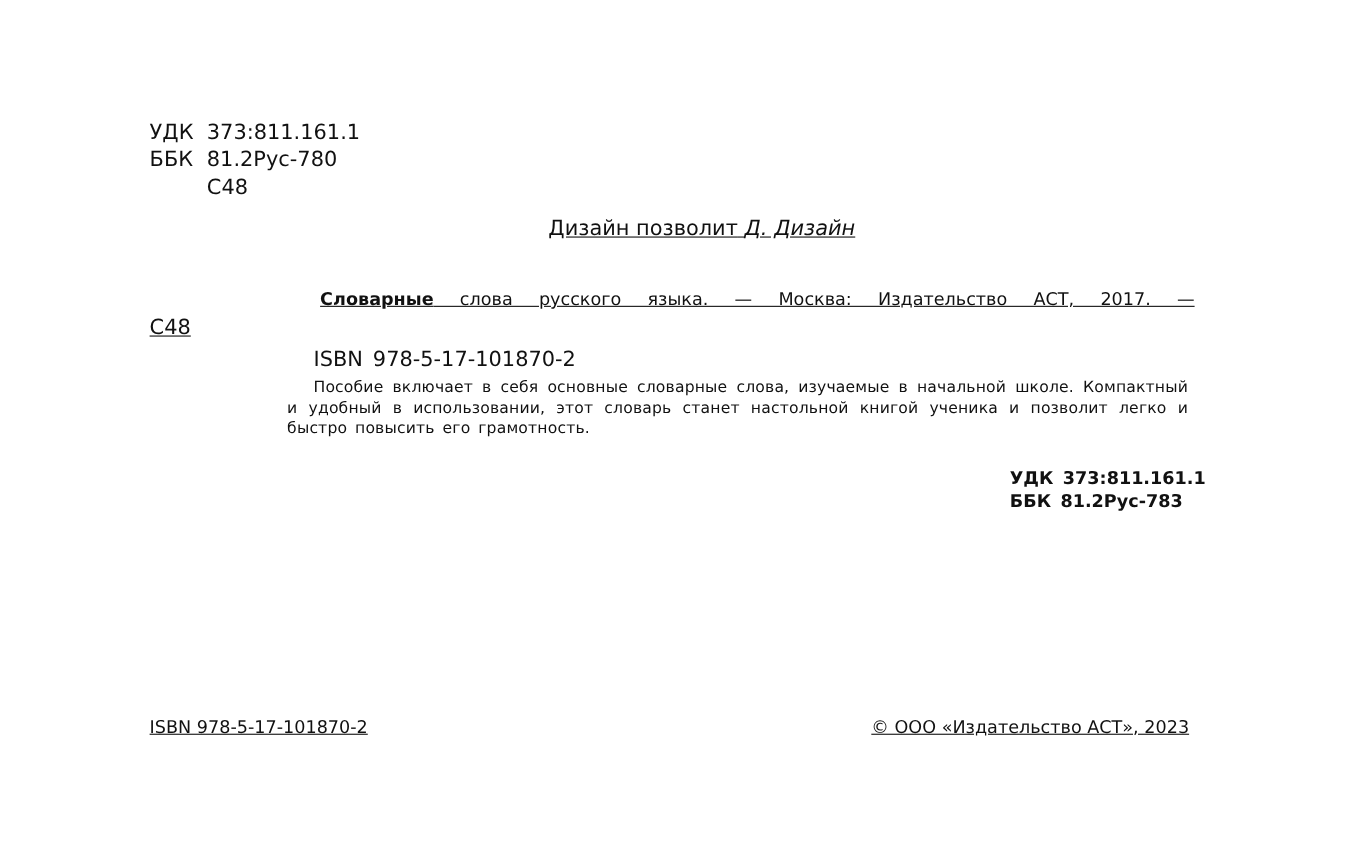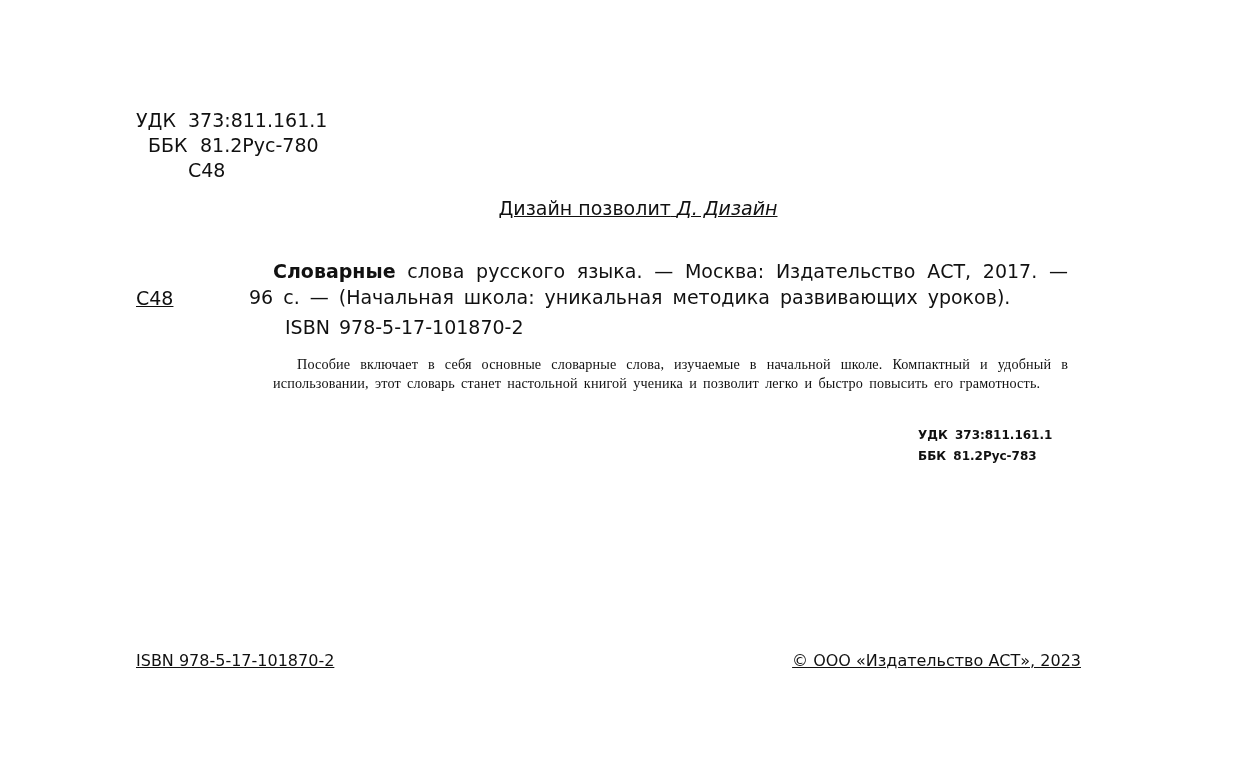--- a/index.html
+++ b/index.html
@@ -25,79 +25,79 @@
   
   .design {
     left: 0; width: 1276px; text-align: center;
     top: 196px; font-size: 19px; line-height: 25px;
   }
   .design i { font-style: italic; }
 
   
   .entry-mark { left: 136px; top: 286px; font-size: 19px; line-height: 25px; }
   .bib {
-    position: absolute; left: 249px; width: 819px;
-    top: 259px; font-size: 19px; line-height: 25.5px;
+    position: absolute; left: 267px; width: 819px;
+    top: 259px; font-size: 16px; line-height: 25.5px;
     text-align: justify; text-align-last: left;
     word-spacing: 4px;
+    text-decoration: underline;
   }
   .bib .first { text-indent: 24px; text-align-last: justify; display: block; }
   .bib b { font-weight: bold; }
   .isbn-main {
     position: absolute; left: 285px; top: 315px;
     font-size: 19px; line-height: 25px; word-spacing: 3px;
   }
 
   
   .annot {
     position: absolute; left: 261px; width: 819px;
     top: 343px; font-size: 14.2px; line-height: 19px;
     text-align: justify; word-spacing: 2.5px; letter-spacing: 0.15px;
   }
-  .annot p { margin: 12px; text-indent: 24px; font-family: Liberation Serif, serif; }
+  .annot p { margin: 0; text-indent: 24px; }
   .annot p + p { margin-top: 4px; }
 
   
   .codes {
     position: absolute; left: 918px; top: 425px;
-    font-size: 12px; line-height: 20.5px; font-weight: bold;
+    font-size: 16px; line-height: 20.5px; font-weight: bold;
     word-spacing: 3px;
   }
 
   
   .foot { top: 650px; font-size: 16px; line-height: 22px; }
   .foot-left { left: 136px; }
   .foot-right { right: 160px; }
 </style>
 </head>
 <body>
 
 <div>
   <div class="abs cls-row" style="top:108px;left:0;width:400px;height:25px;">
     <span class="cls-key">УДК</span>
     <span class="cls-val">373:811.161.1</span>
   </div>
-  <div class="abs cls-row" style="top:133px;left:12px;width:400px;height:25px;">
+  <div class="abs cls-row" style="top:133px;left:0;width:400px;height:25px;">
     <span class="cls-key">ББК</span>
     <span class="cls-val">81.2Рус-780</span>
   </div>
   <div class="abs cls-row" style="top:158px;left:0;width:400px;height:25px;">
     <span class="cls-val">С48</span>
   </div>
 </div>
 
 <div class="abs design">
   <span>Дизайн позволит</span>
   <i>Д. Дизайн</i>
 </div>
 
 <div class="abs entry-mark">С48</div>
 <div class="bib">
   <span class="first"><b>Словарные</b><span> слова русского языка. — Москва: Издательство АСТ, 2017. —</span></span>
-  <span style="display:block;">96 с. — (Начальная школа: уникальная методика развивающих уроков).</span>
 </div>
 <div class="isbn-main">ISBN 978-5-17-101870-2</div>
 
 <div class="annot">
   <p>Пособие включает в себя основные словарные слова, изучаемые в начальной школе. Компактный и удобный в использовании, этот словарь станет настольной книгой ученика и позволит легко и быстро повысить его грамотность.</p>
 </div>
 
 <div class="codes">
   <div>УДК 373:811.161.1</div>
   <div>ББК 81.2Рус-783</div>

